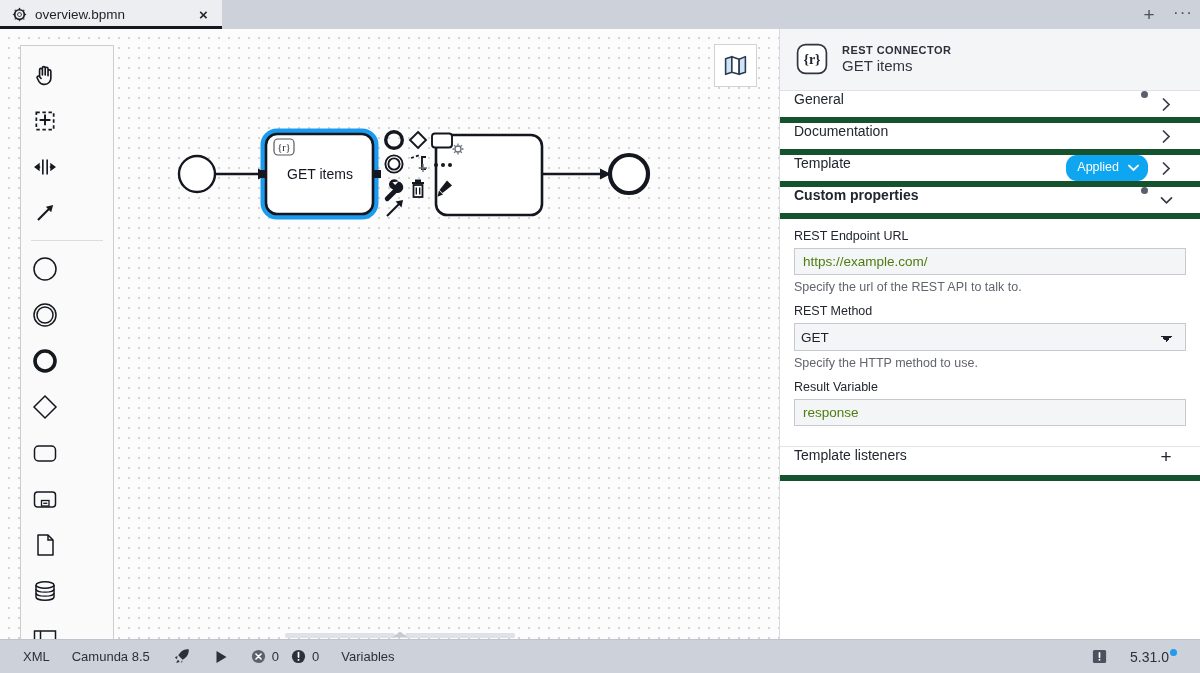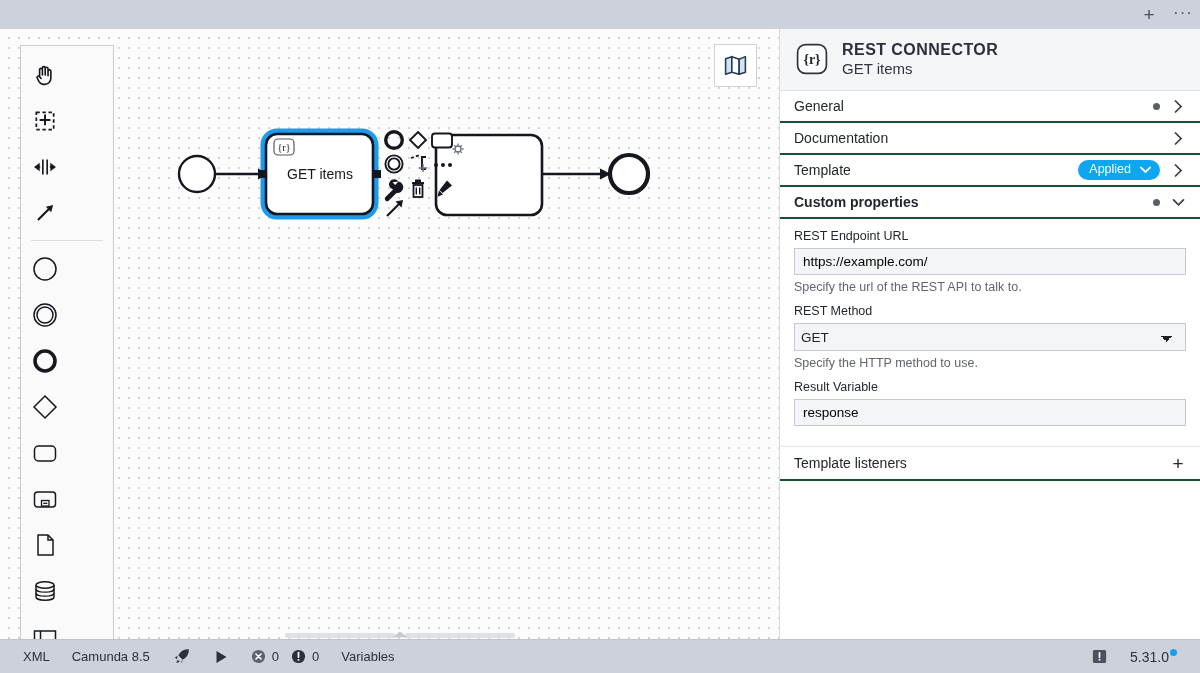--- a/index.html
+++ b/index.html
@@ -89,45 +89,45 @@
   }
   .props-header {
     display: flex; align-items: center; gap: 14px;
     padding: 13px 16px 14px 16px; background: #f4f5f7;
     border-bottom: 1px solid #dfe1e6;
     height: 62px;
   }
   .props-header-icon { width: 32px; height: 32px; flex: 0 0 32px; }
   .props-header-text { display: flex; flex-direction: column; gap: 1px; }
   .props-type {
-    font-size: 16px; font-weight: bold; letter-spacing: 0.45px; color: #2a2f3a;
+    font-size: 11px; font-weight: bold; letter-spacing: 0.45px; color: #2a2f3a;
   }
   .props-name { font-size: 15px; color: #30353f; }
 
   .group-row {
-    height: 32px; display: flex; align-items: center;
-    padding: 0 14px 0 14px; border-bottom: 2px solid #14532d;
+    height: 32px; display: flex; 
+    padding: 0 26px 0 14px; border-bottom: 6px solid #14532d;
     font-size: 14px; color: #22262f; gap: 10px;
   }
   .group-row .grp-label { flex: 1; }
   .group-row.bold .grp-label { font-weight: bold; }
   .dot-mark { width: 7px; height: 7px; border-radius: 50%; background: #5a5f6b; flex:0 0 7px;}
   .chev { width: 16px; display: flex; align-items: center; justify-content: center; color: #363b45; }
   .badge-applied {
     background: #0ea5f1; color: #fff; font-size: 12.5px;
     border-radius: 11px; padding: 2px 9px 3px 11px; display: flex;
     align-items: center; gap: 9px; line-height: 1.15;
   }
 
   .fields { padding: 10px 14px 14px 14px; }
   .field-label { font-size: 12.5px; color: #22262f; margin-bottom: 5px; margin-top: 10px;}
   .field-label:first-child { margin-top: 0; }
   .field-input {
     width: 100%; height: 27px; border: 1px solid #c6c9d0; background: #f4f5f7;
-    font-family: "Liberation Sans", sans-serif; font-size: 13.5px; color: #000000;
+    font-family: "Liberation Sans", sans-serif; font-size: 13.5px; color: #4d7c0f;
     padding: 0 8px; outline: none;
   }
   .field-select {
     width: 100%; height: 28px; border: 1px solid #c6c9d0; background: #f4f5f7;
     font-family: "Liberation Sans", sans-serif; font-size: 13.5px; color: #1d212a;
     padding: 0 6px; outline: none; appearance: none;
     background-image: linear-gradient(45deg, transparent 50%, #1d212a 50%),
                       linear-gradient(135deg, #1d212a 50%, transparent 50%);
     background-position: calc(100% - 18px) 12px, calc(100% - 13px) 12px;
     background-size: 6px 6px, 6px 6px;
@@ -153,20 +153,41 @@
   .sb-version .vdot {
     position: absolute; right: 0; top: 0px; width: 7px; height: 7px;
     border-radius: 50%; background: #1f9bf0;
   }
   svg { display: block; }
 </style>
 </head>
 <body>
 
 <div class="tabbar">
+  <div class="tab active">
+    <span class="tab-icon">
+      <svg viewBox="0 0 16 16" width="15" height="15">
+        <g fill="#15181f">
+          <circle cx="8" cy="8" r="2.4"></circle>
+          <path d="M8 0.6 L9.1 2.0 L6.9 2.0 Z"></path>
+          <path d="M8 15.4 L9.1 14.0 L6.9 14.0 Z"></path>
+          <path d="M0.6 8 L2.0 6.9 L2.0 9.1 Z"></path>
+          <path d="M15.4 8 L14.0 6.9 L14.0 9.1 Z"></path>
+          <path d="M2.8 2.8 L4.6 3.0 L3.0 4.6 Z"></path>
+          <path d="M13.2 2.8 L11.4 3.0 L13.0 4.6 Z"></path>
+          <path d="M2.8 13.2 L3.0 11.4 L4.6 13.0 Z"></path>
+          <path d="M13.2 13.2 L13.0 11.4 L11.4 13.0 Z"></path>
+        </g>
+        <circle cx="8" cy="8" r="5.1" fill="none" stroke="#15181f" stroke-width="1.8"></circle>
+        <circle cx="8" cy="8" r="1.6" fill="#f4f5f7"></circle>
+      </svg>
+    </span>
+    <span class="tab-title">overview.bpmn</span>
+    <span class="tab-close">×</span>
+  </div>
   <div class="tabbar-spacer"></div>
   <div class="tabbar-btn">+</div>
   <div class="tabbar-btn dots">···</div>
 </div>
 
 <div class="main">
 
   <div class="canvas">
 
     <svg class="diagram" viewBox="0 0 780 612">

